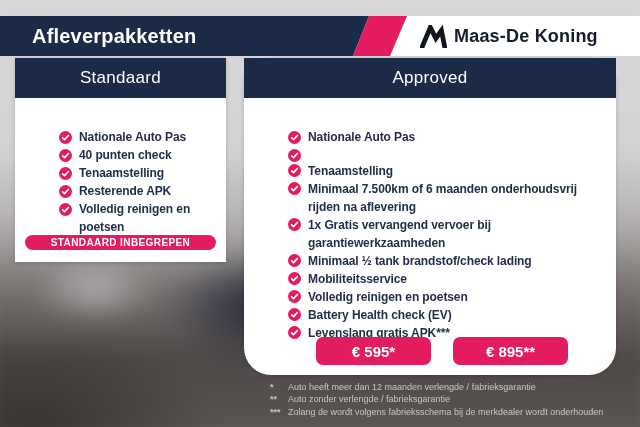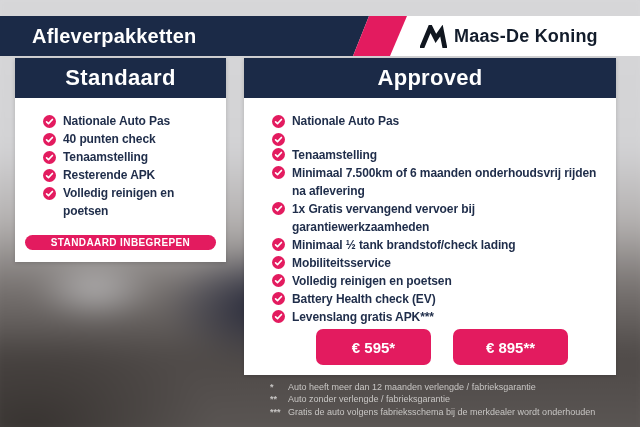--- a/index.html
+++ b/index.html
@@ -23,37 +23,37 @@
   .top-bar{position:absolute;top:16px;left:0;width:640px;height:40px;background:#ffffff;z-index:3;}
   .stripe-navy{position:absolute;inset:0;background:#1b2a47;clip-path:polygon(0 0,369px 0,353px 100%,0 100%);}
   .stripe-pink{position:absolute;inset:0;background:#e31b5f;clip-path:polygon(369px 0,407px 0,390px 100%,353px 100%);}
   .page-title{position:absolute;left:32px;top:0;margin:0;line-height:40px;font-size:20px;font-weight:bold;color:#ffffff;letter-spacing:0.2px;}
   .brand{position:absolute;left:420px;top:0;height:40px;display:flex;align-items:center;gap:7px;color:#121c2b;}
   .brand-text{font-size:18px;font-weight:bold;letter-spacing:0.2px;}
   .brand svg{display:block;}
   
   .card{position:absolute;background:#ffffff;z-index:2;box-shadow:0 1px 4px rgba(0,0,0,0.18);}
   .card-standard{left:15px;top:58px;width:211px;height:204px;}
-  .card-approved{left:244px;top:58px;width:372px;height:317px;}
+  .card-approved{left:244px;top:58px;width:372px;height:317px;border-radius:27px;}
   .card-header{height:40px;background:#1b2a47;color:#ffffff;display:flex;align-items:center;justify-content:center;}
-  .card-header h2{margin:0;font-size:22px;font-weight:bold;letter-spacing:0.3px;}
-  .benefits{list-style:none;margin:0;padding:14px 4px 0 28px;}
+  .card-header h2{margin:0;font-size:17px;font-weight:normal;letter-spacing:0.3px;}
+  .benefits{list-style:none;margin:16px;padding:14px 4px 0 28px;}
   .benefit{display:flex;align-items:flex-start;gap:7px;font-size:12px;font-weight:bold;color:#1f2d4a;line-height:18px;letter-spacing:-0.1px;}
   .check{flex:0 0 13px;width:13px;height:13px;margin-top:2.5px;}
   .check svg{display:block;}
   
   .badge-button{
     position:absolute;left:10px;right:10px;bottom:12px;height:15px;
     background:#e31b5f;border:none;border-radius:9px;color:#ffffff;
     font-family:inherit;font-size:10px;font-weight:bold;letter-spacing:0.4px;
     display:flex;align-items:center;justify-content:center;cursor:pointer;margin-top:24px;
   }
   .price-row{position:absolute;left:24px;right:0;bottom:10px;display:flex;justify-content:center;gap:22px;}
   .price-button{
-    width:115px;height:36px;background:#e31b5f;border:none;border-radius:7px;color:#ffffff;
+    width:115px;height:28px;background:#e31b5f;border:none;border-radius:7px;color:#ffffff;
     font-family:inherit;font-size:15px;font-weight:bold;
     display:flex;align-items:center;justify-content:center;cursor:pointer;
   }
   
   .footnotes{position:absolute;left:270px;top:381px;z-index:2;color:#c8c6c4;font-size:9px;line-height:12.4px;}
   .fn-row{display:flex;}
   .fn-mark{width:18px;font-weight:bold;}
 </style>
 </head>
 <body>
@@ -249,17 +249,17 @@
     <span class="fn-text">Auto heeft meer dan 12 maanden verlengde / fabrieksgarantie</span>
   </div>
 
   <div class="fn-row">
     <span class="fn-mark">**</span>
     <span class="fn-text">Auto zonder verlengde / fabrieksgarantie</span>
   </div>
 
   <div class="fn-row">
     <span class="fn-mark">***</span>
-    <span class="fn-text">Gratis de auto volgens fabrieksschema bij de merkdealer wordt onderhouden</span>
+    <span class="fn-text">Zolang de wordt volgens fabrieksschema bij de merkdealer wordt onderhouden</span>
   </div>
 </div>
 
 </div>
 
 </body></html>

